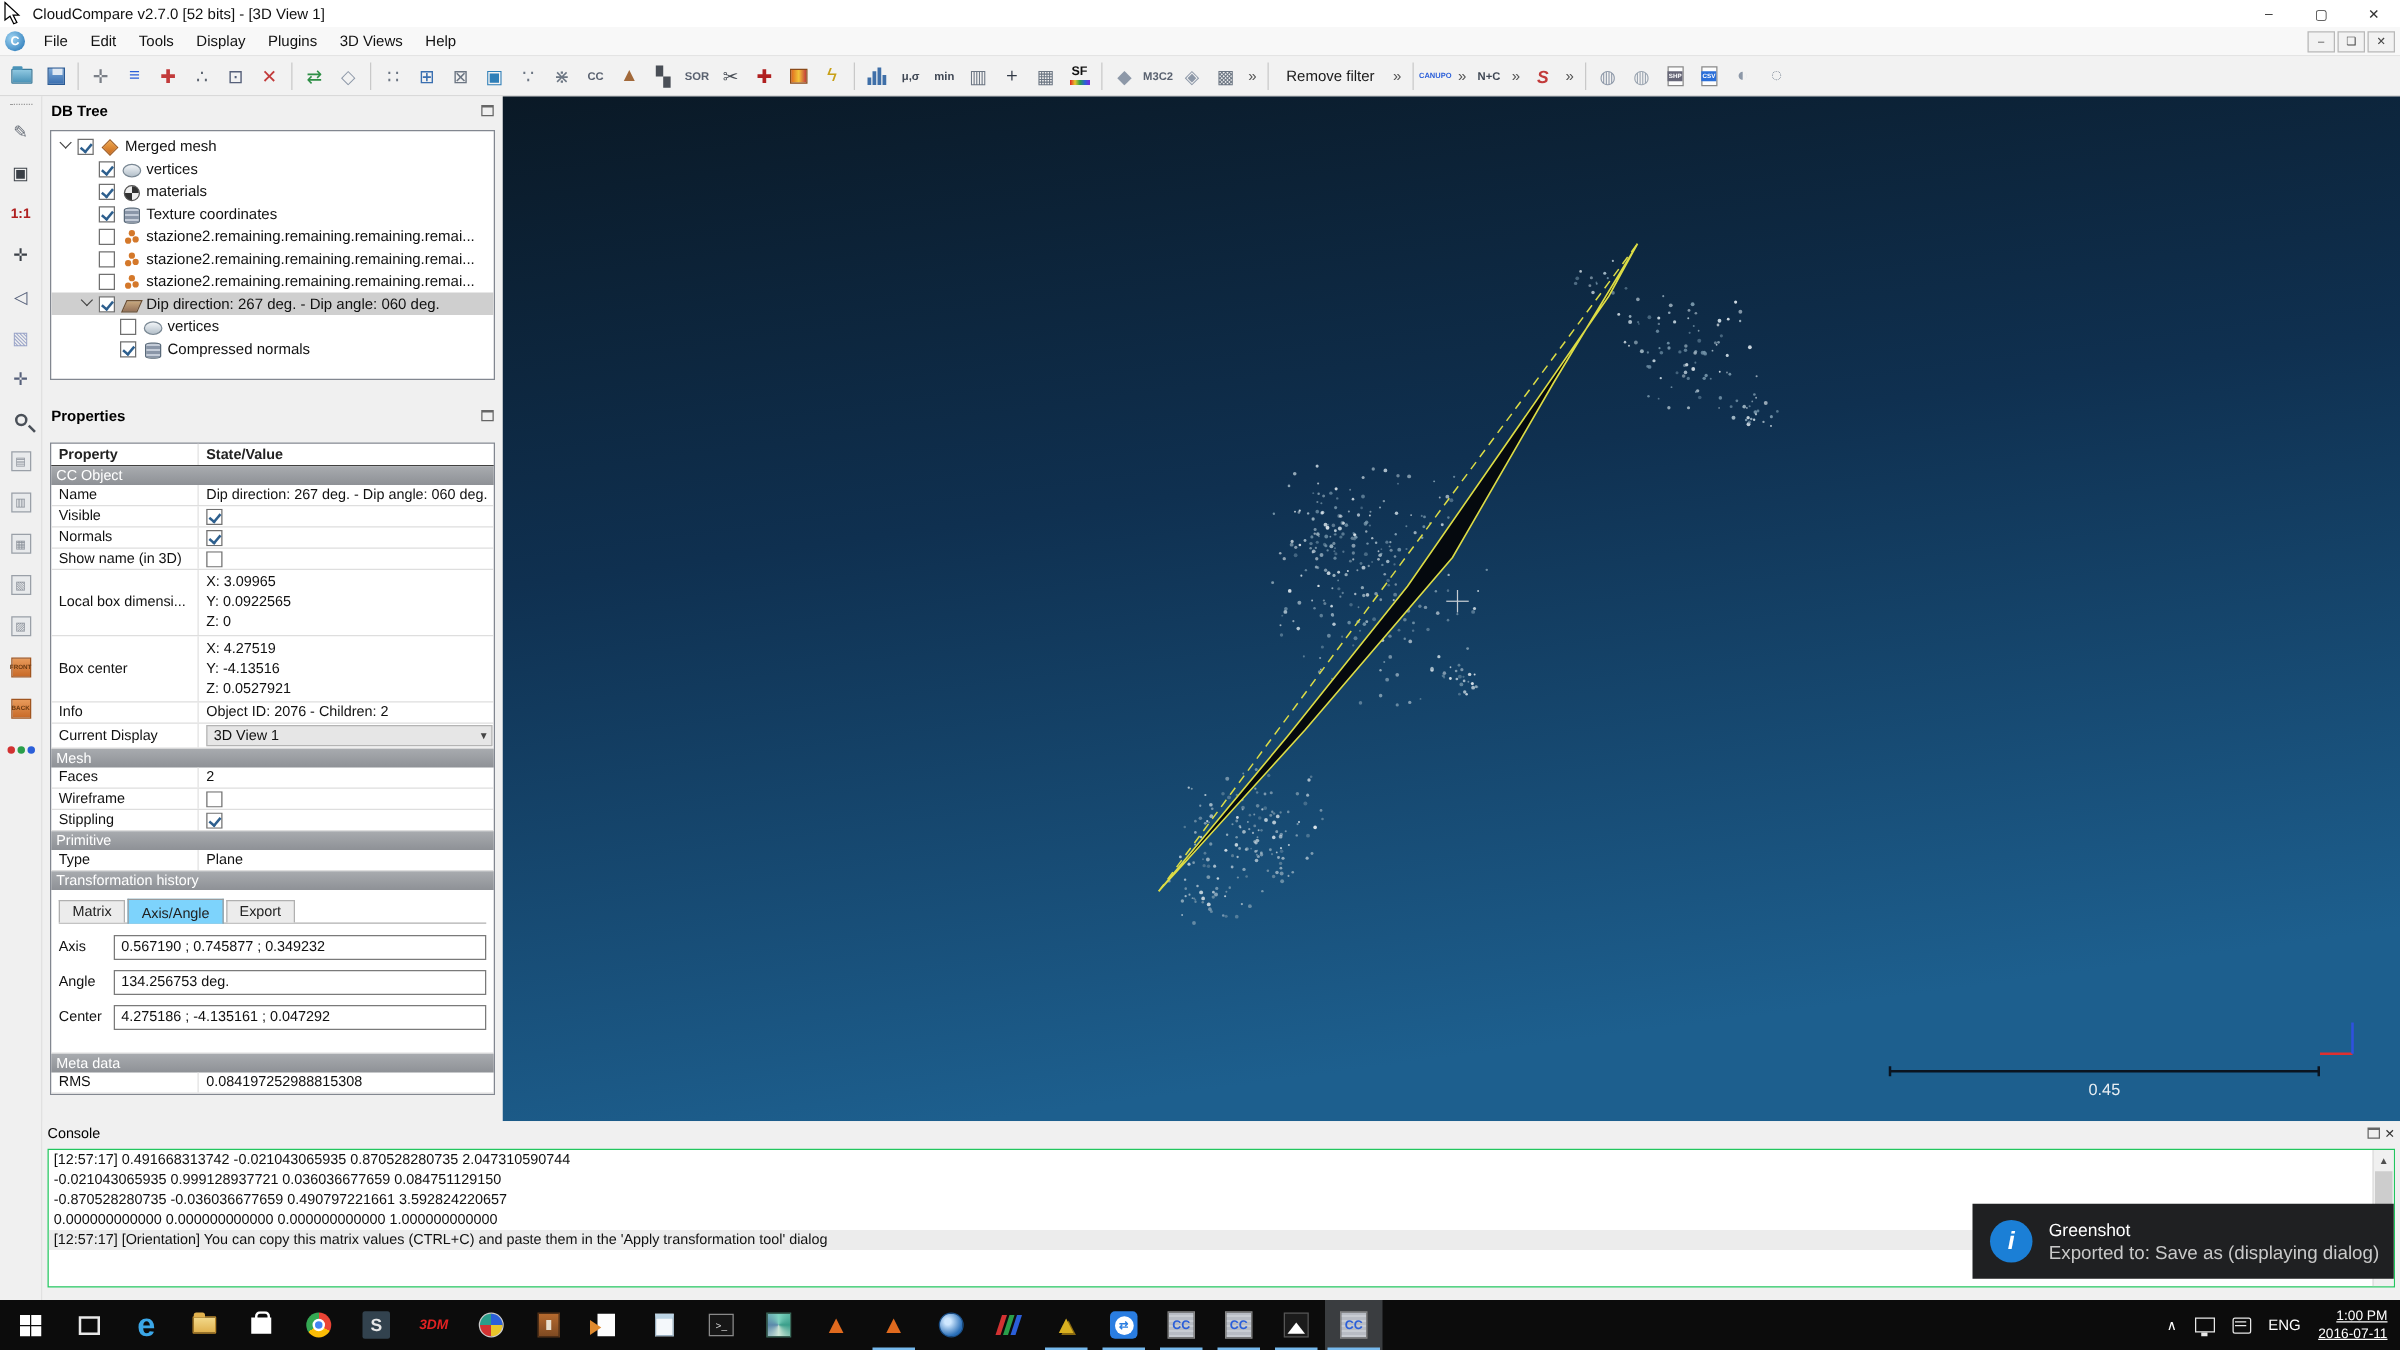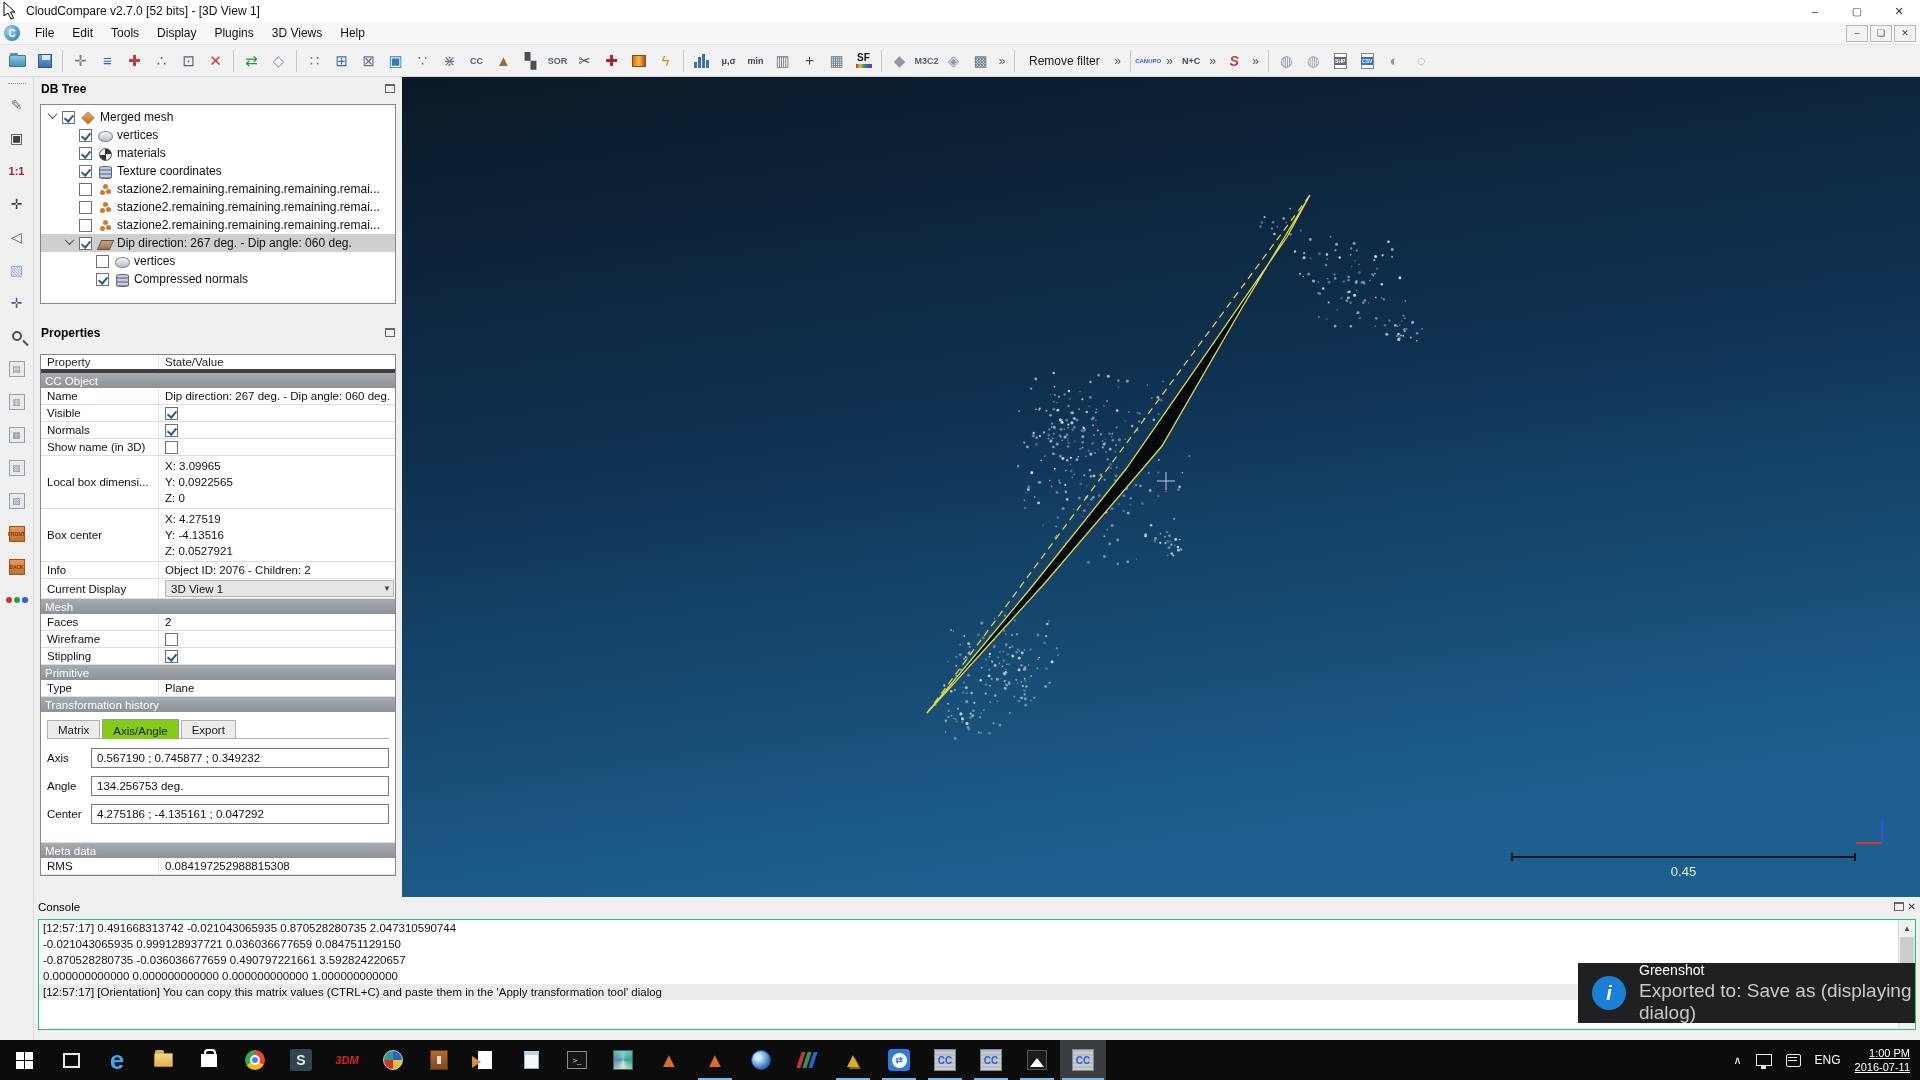--- a/index.html
+++ b/index.html
@@ -105,34 +105,34 @@
     background:linear-gradient(#c8a87e,#96735a); border:1px solid #6a4e32; transform:skewX(-24deg); }
   .tree-label { overflow:hidden; text-overflow:ellipsis; }
 
   
   #props-box { position:absolute; left:6px; top:277px; width:356px; background:#fff; border:1px solid #828790;
     font-size:11.5px; color:#111; }
   .prow { display:flex; border-bottom:1px solid #dedede; align-items:center; min-height:17px; }
   .prow .plabel { width:118px; flex:none; padding-left:6px; border-right:1px solid #e2e2e2;
     align-self:stretch; display:flex; align-items:center; white-space:nowrap; overflow:hidden; }
   .prow .pvalue { flex:1; padding-left:6px; display:flex; align-items:center; overflow:hidden; white-space:nowrap; }
-  .prow.head { height:18px; border-bottom:4px solid #404040; color:#222; }
+  .prow.head { height:18px; border-bottom:1px solid #404040; color:#222;font-weight:bold; }
   .prow.sect { background:linear-gradient(#a8abaf,#8e9196); color:#fff; min-height:15px; border-bottom:none;
     padding-left:4px; font-size:11.5px; }
   .pvalue.multi { flex-direction:column; align-items:flex-start; justify-content:center; padding:2px 0 2px 6px; }
   .pvalue.multi div { line-height:16px; }
   .dropdown { flex:1; height:17px; margin:1px 1px 1px 0; background:#e6e6e6; border:1px solid #b4b4b4;
     display:flex; align-items:center; padding-left:5px; position:relative; }
   .dropdown .dd-arrow { position:absolute; right:2px; font-size:8px; color:#444; }
   
   #xform { padding:4px 6px 10px 6px; border-bottom:1px solid #dedede; }
   .tabs { display:flex; align-items:flex-end; height:22px; }
   .tab { font-size:11.5px; padding:3px 10px 2px; background:#ececec; border:1px solid #b0b0b0;
     border-bottom:none; margin-right:2px; color:#222; }
-  .tab.active { background:#84cc16; border-color:#9a9a9a; padding-top:5px; position:relative; top:1px; }
+  .tab.active { background:#7dd3fc; border-color:#9a9a9a; padding-top:5px; position:relative; top:1px; }
   .xfields { border-top:1px solid #b0b0b0; padding-top:9px; }
   .xfield { display:flex; align-items:center; margin-bottom:8px; }
   .xfield .xl { width:44px; flex:none; font-size:11.5px; }
   .xfield .xi { flex:1; height:20px; border:1px solid #7a7a7a; background:#fff; display:flex; align-items:center;
     padding-left:5px; font-size:11.5px; }
 
   
   #viewport { position:absolute; left:402px; top:77px; width:1518px; height:820px; }
 
   
@@ -146,21 +146,21 @@
   #cscroll .arr { height:17px; display:flex; align-items:center; justify-content:center; font-size:8px; color:#505050; }
   #cscroll .thumb { margin:0 1px; height:58px; background:#cdcdcd; }
 
   
   #toast { position:absolute; left:1578px; top:963px; width:337px; height:60px; background:#1f2022;
     display:flex; align-items:center; padding-left:14px; z-index:60; }
   #toast .ticon { width:34px; height:34px; border-radius:50%; background:#1b7fd6; color:#fff; font-size:20px;
     font-style:italic; font-weight:bold; display:flex; align-items:center; justify-content:center; flex:none; }
   #toast .tbody { margin-left:13px; }
   #toast .ttitle { color:#fff; font-size:14px; font-weight:normal; }
-  #toast .tmsg { color:#c9c9c9; font-size:19px; margin-top:2px; }
+  #toast .tmsg { color:#c9c9c9; font-size:15px; margin-top:2px; }
 
   
   #taskbar { position:absolute; left:0; top:1040px; width:1920px; height:40px; background:#0c0c0c;
     display:flex; align-items:stretch; z-index:70; }
   #start-btn { width:48px; display:flex; align-items:center; justify-content:center; }
   .winlogo { display:grid; grid-template-columns:8px 8px; grid-template-rows:8px 8px; gap:1px; }
   .winlogo i { background:#fff; display:block; }
   #search-box { width:305px; margin:4px 6px 4px 2px; background:#3a3a3a; border:1px solid #5a5a5a;
     color:#b8b8b8; font-size:13px; padding-left:12px; font-family:"Liberation Sans",sans-serif; }
   #search-box::placeholder { color:#b0b0b0; }

